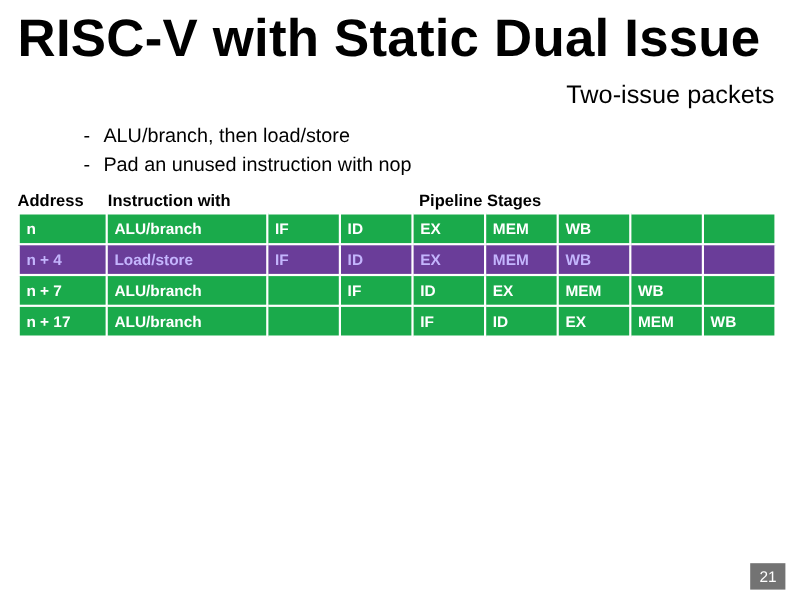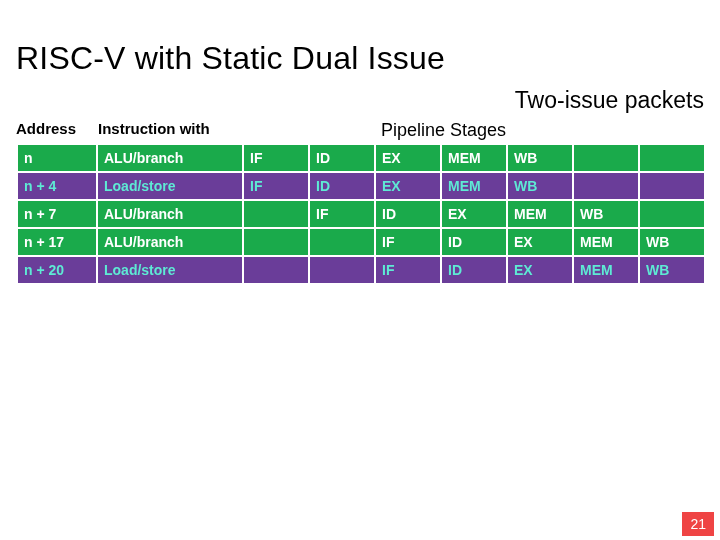--- a/index.html
+++ b/index.html
@@ -1,44 +1,48 @@
 <!DOCTYPE html>
 <html><head>
 <meta charset="utf-8">
 <style>
   * { box-sizing: border-box; margin: 0; padding: 0; }
   html, body { width: 720px; height: 540px; font-family: Arial, Helvetica, sans-serif; background: #fff; color: #000; }
   .slide { width: 720px; height: 540px; padding: 8px 16px 0 16px; position: relative; }
-  .title { font-size: 32px; font-weight: 400; margin-bottom: 10px; letter-spacing: 0.2px; margin-top: 32px; }
+  .title { font-size: 48px; font-weight: 700; margin-bottom: 10px; letter-spacing: 0.2px; }
   .sub { font-size: 23px; margin: 2px 0 6px 6px; text-align: right; }
   .b1 { list-style: none; margin-left: 30px; }
   .b1 li { font-size: 21px; line-height: 1.35; }
   .b1 li::before { content: "•"; display: inline-block; width: 24px; }
   .b2 { list-style: none; margin: 10px 0 12px 60px; }
   .b2 li { font-size: 18px; line-height: 1.45; }
   .b2 li::before { content: "-"; display: inline-block; width: 18px; }
-  .thead { display: flex; margin: 4px 0 2px 0; }
+  .thead { display: flex; margin: 4px 0 2px 0; align-items: center; }
   .thead .c1 { width: 82px; font-size: 15px; font-weight: 700; }
   .thead .c2 { width: 148px; font-size: 15px; font-weight: 700; }
-  .thead .c3 { flex: 1; font-size: 18px; font-weight: 400; padding-left: 135px; }
+  .thead .c3 { flex: 1; font-size: 15px; font-weight: 700; padding-left: 135px; }
   table.pipe { border-collapse: collapse; width: 688px; table-layout: fixed; }
   table.pipe td { border: 2px solid #fff; font-size: 14px; font-weight: 700; padding: 4px 6px; height: 28px; vertical-align: middle; }
   table.pipe col.addr { width: 80px; }
   table.pipe col.itype { width: 146px; }
   table.pipe col.s { width: 66px; }
   .green { background: #1aaa4b; color: #fff; }
-  .purple { background: #6a3d99; color: #5eead4; }
-  .pgnum { position: absolute; right: 6px; bottom: 4px; background: #ef4444; color: #fff; font-size: 14px; padding: 4px 8px; }
+  .purple { background: #6a3d99; color: #c4b5fd; }
+  .pgnum { position: absolute; right: 6px; bottom: 4px; background: #737373; color: #fff; font-size: 14px; padding: 4px 8px; }
 </style>
 </head>
 <body>
 
 <div class="slide">
   <h1 class="title">RISC-V with Static Dual Issue</h1>
   <div class="sub">Two-issue packets</div>
+  <ul class="b2">
+    <li>ALU/branch, then load/store</li>
+    <li>Pad an unused instruction with nop</li>
+  </ul>
 
   <div class="thead">
     <div class="c1">Address</div>
     <div class="c2">Instruction with</div>
     <div class="c3">Pipeline Stages</div>
   </div>
 
   <table class="pipe">
     <colgroup>
       <col class="addr">
@@ -89,28 +93,17 @@
           <td class="green">n + 17</td>
           <td class="green">ALU/branch</td>
           <td class="green"></td>
           <td class="green"></td>
           <td class="green">IF</td>
           <td class="green">ID</td>
           <td class="green">EX</td>
           <td class="green">MEM</td>
           <td class="green">WB</td>
         </tr>
-        <tr>
-          <td class="purple">n + 20</td>
-          <td class="purple">Load/store</td>
-          <td class="purple"></td>
-          <td class="purple"></td>
-          <td class="purple">IF</td>
-          <td class="purple">ID</td>
-          <td class="purple">EX</td>
-          <td class="purple">MEM</td>
-          <td class="purple">WB</td>
-        </tr>
       </tbody>
   </table>
 
   <div class="pgnum">21</div>
 </div>
 
 </body></html>

